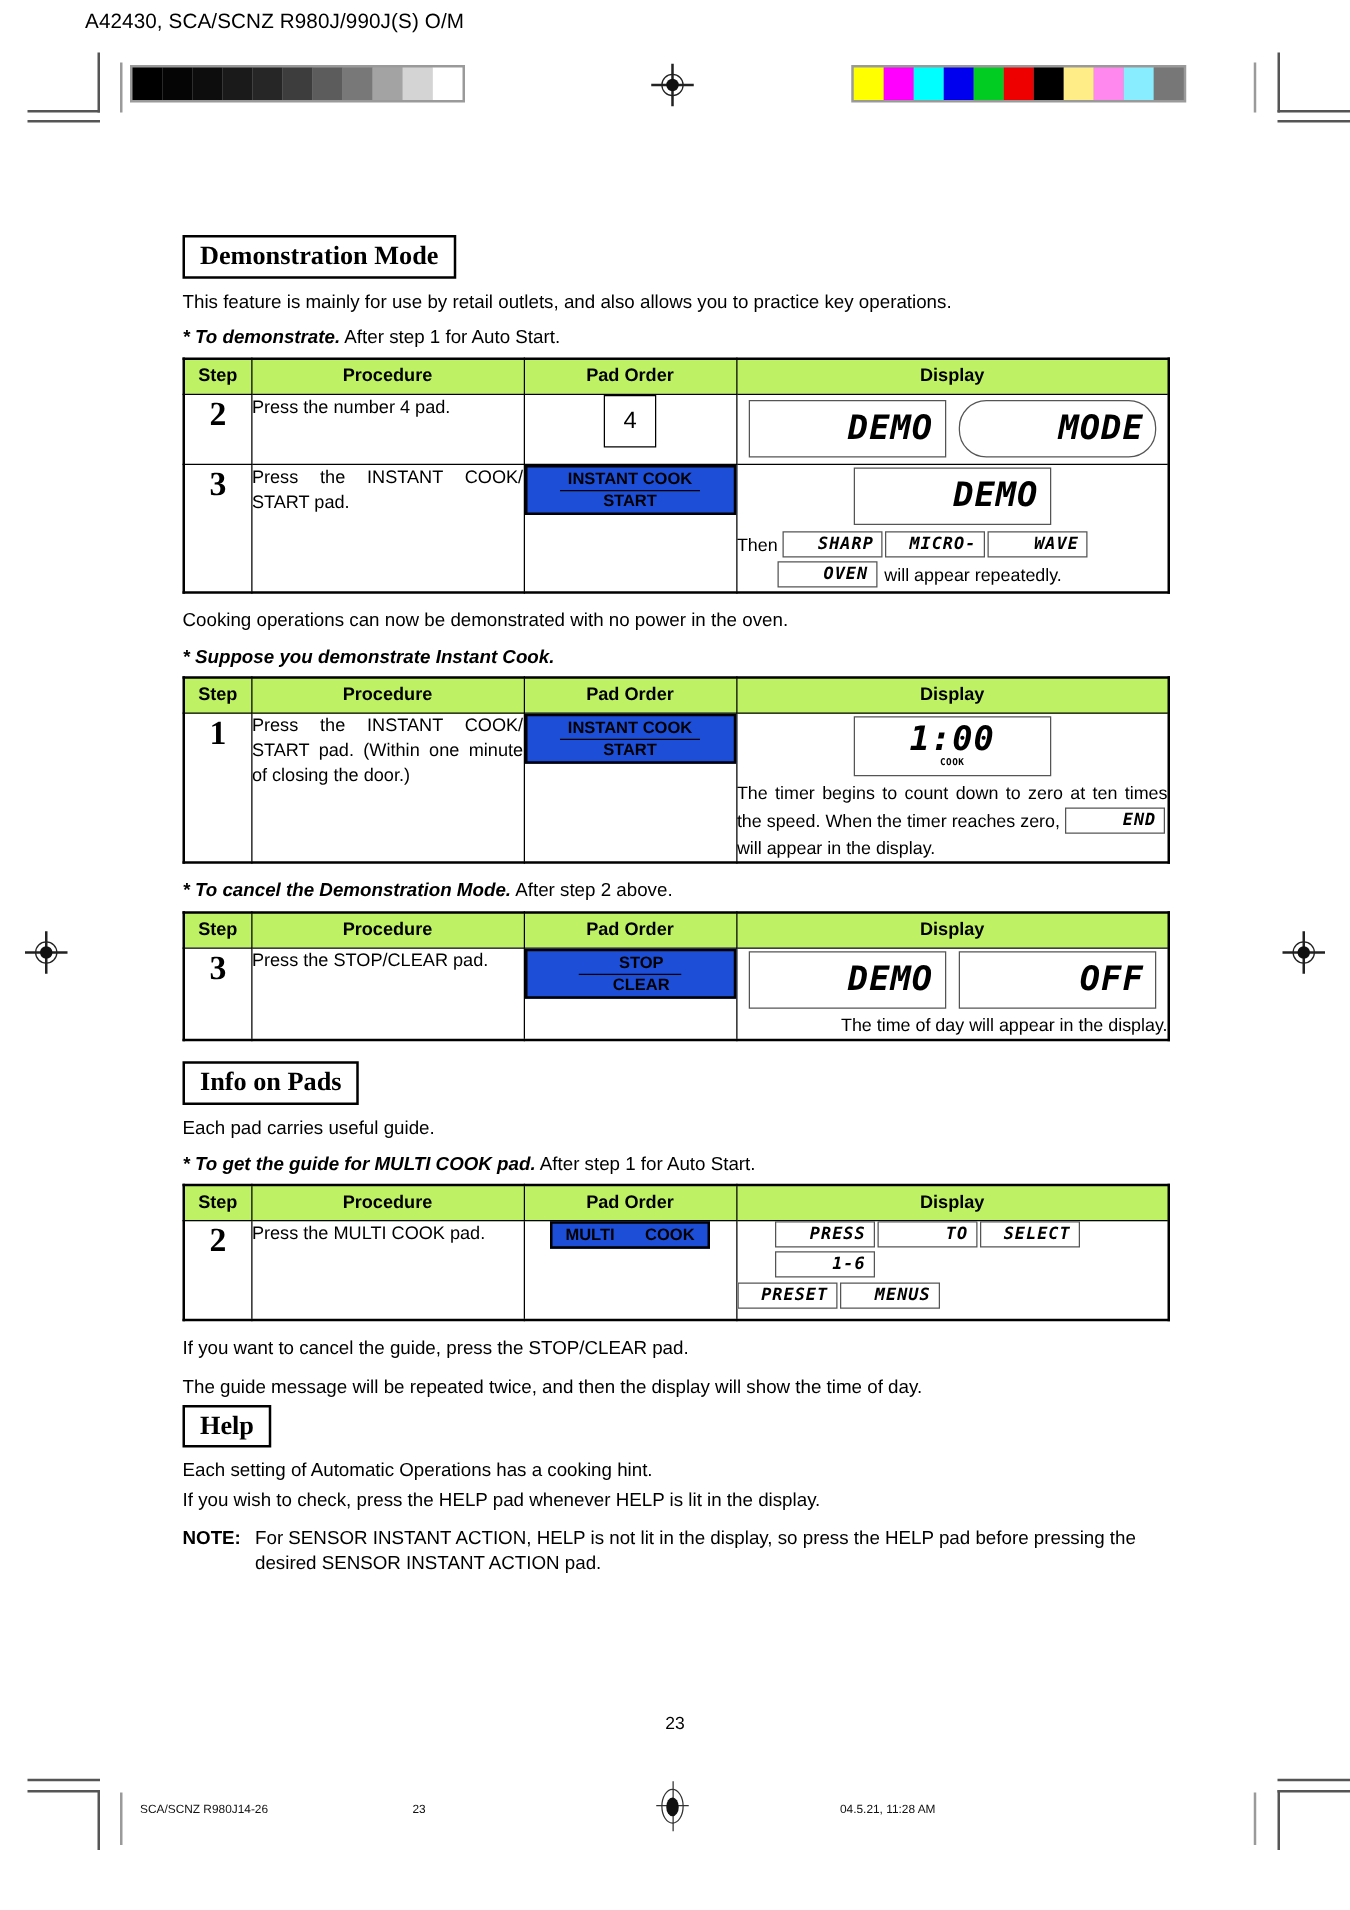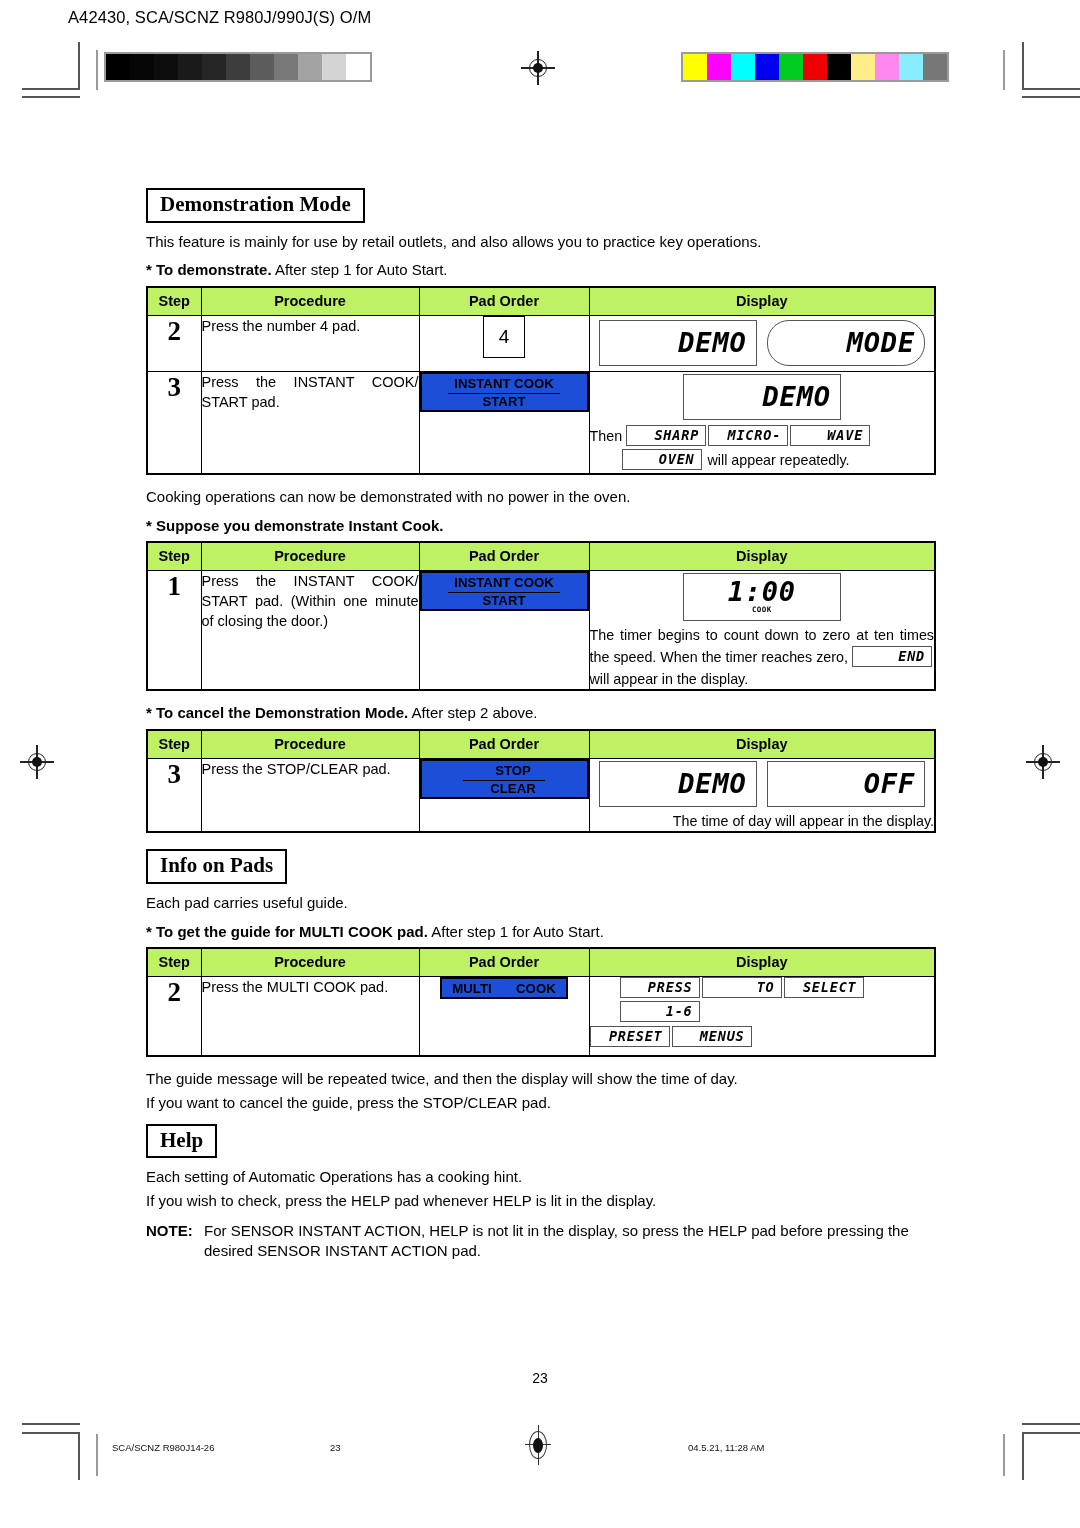--- a/index.html
+++ b/index.html
@@ -79,21 +79,21 @@
     font-size: 15px;
     line-height: 1.32;
   }
   p.tight { margin-bottom: 4px; }
 
   .starline {
     margin: 0 0 6px 0;
     font-size: 15px;
     line-height: 1.3;
   }
-  .starline b { font-weight: bold; }
+  .starline b { font-weight: bold; font-style: italic; }
 
   
   table.proc {
     border-collapse: collapse;
     width: 790px;
     border: 2.5px solid #000;
     margin-bottom: 12px;
     table-layout: fixed;
   }
   table.proc th {
@@ -488,22 +488,22 @@
             <span class="lcd small w80">PRESS</span><span class="lcd small w80">TO</span><span class="lcd small w80">SELECT</span><span class="lcd small w80">1-6</span>
           </div>
           <div class="disp-row">
             <span class="lcd small w80">PRESET</span><span class="lcd small w80">MENUS</span>
           </div>
         </td>
       </tr>
     </tbody>
   </table>
 
+  <p class="body-text" style="margin-bottom:11px;">If you want to cancel the guide, press the STOP/CLEAR pad.</p>
   <p class="body-text tight">The guide message will be repeated twice, and then the display will show the time of day.</p>
-  <p class="body-text" style="margin-bottom:11px;">If you want to cancel the guide, press the STOP/CLEAR pad.</p>
 
   
   <div class="section-title">Help</div>
   <p class="body-text tight">Each setting of Automatic Operations has a cooking hint.</p>
   <p class="body-text" style="margin-bottom:10px;">If you wish to check, press the HELP pad whenever HELP is lit in the display.</p>
 
   <p class="body-text" style="text-indent:0; padding-left:58px; position:relative;">
     <b style="position:absolute; left:0; top:0;">NOTE:</b><span>For SENSOR INSTANT ACTION, HELP is not lit in the display, so press the HELP pad before pressing the desired SENSOR INSTANT ACTION pad.</span>
   </p>
 
@@ -523,13 +523,13 @@
 
 <div class="reg-oval" style="left:525px; top:1425px;">
   <div class="ohline"></div>
     <div class="ovline"></div>
     <div class="oring"></div>
     <div class="odot"></div>
 </div>
 
 <div class="footer-text" style="left:112px; top:1442px;">SCA/SCNZ R980J14-26</div>
 <div class="footer-text" style="left:330px; top:1442px;">23</div>
-<div class="footer-text" style="left:688px; top:1442px;">04.5.21, 11:28 AM</div>
+<div class="footer-text" style="left:672px; top:1442px;">04.5.21, 11:28 AM</div>
 
 </body></html>

